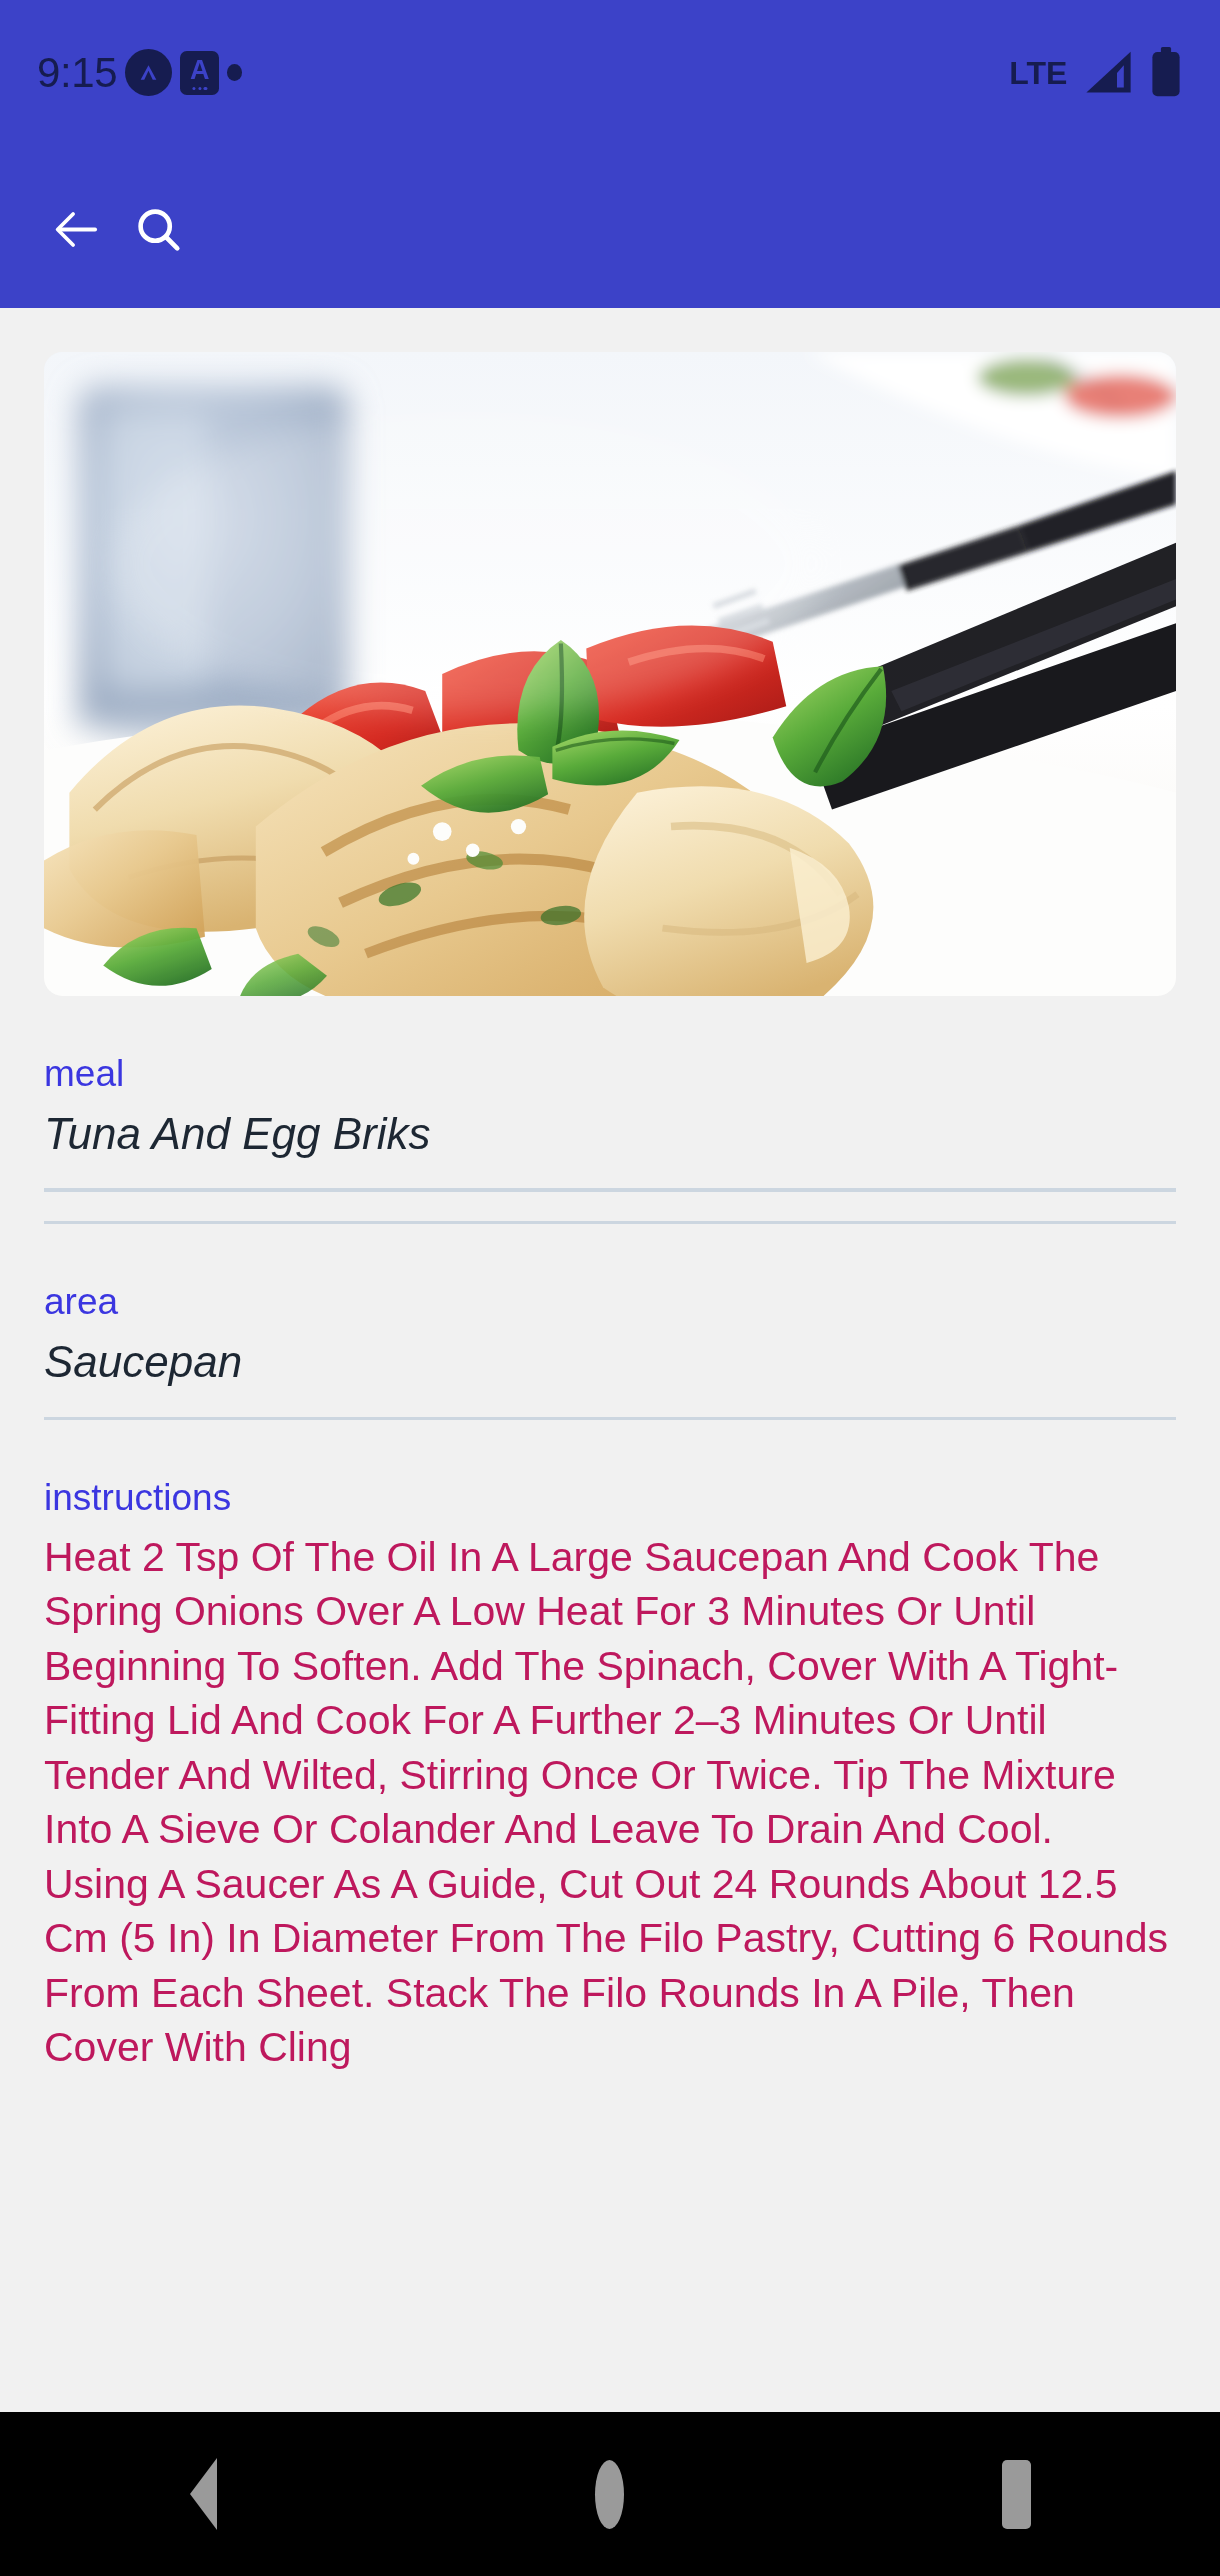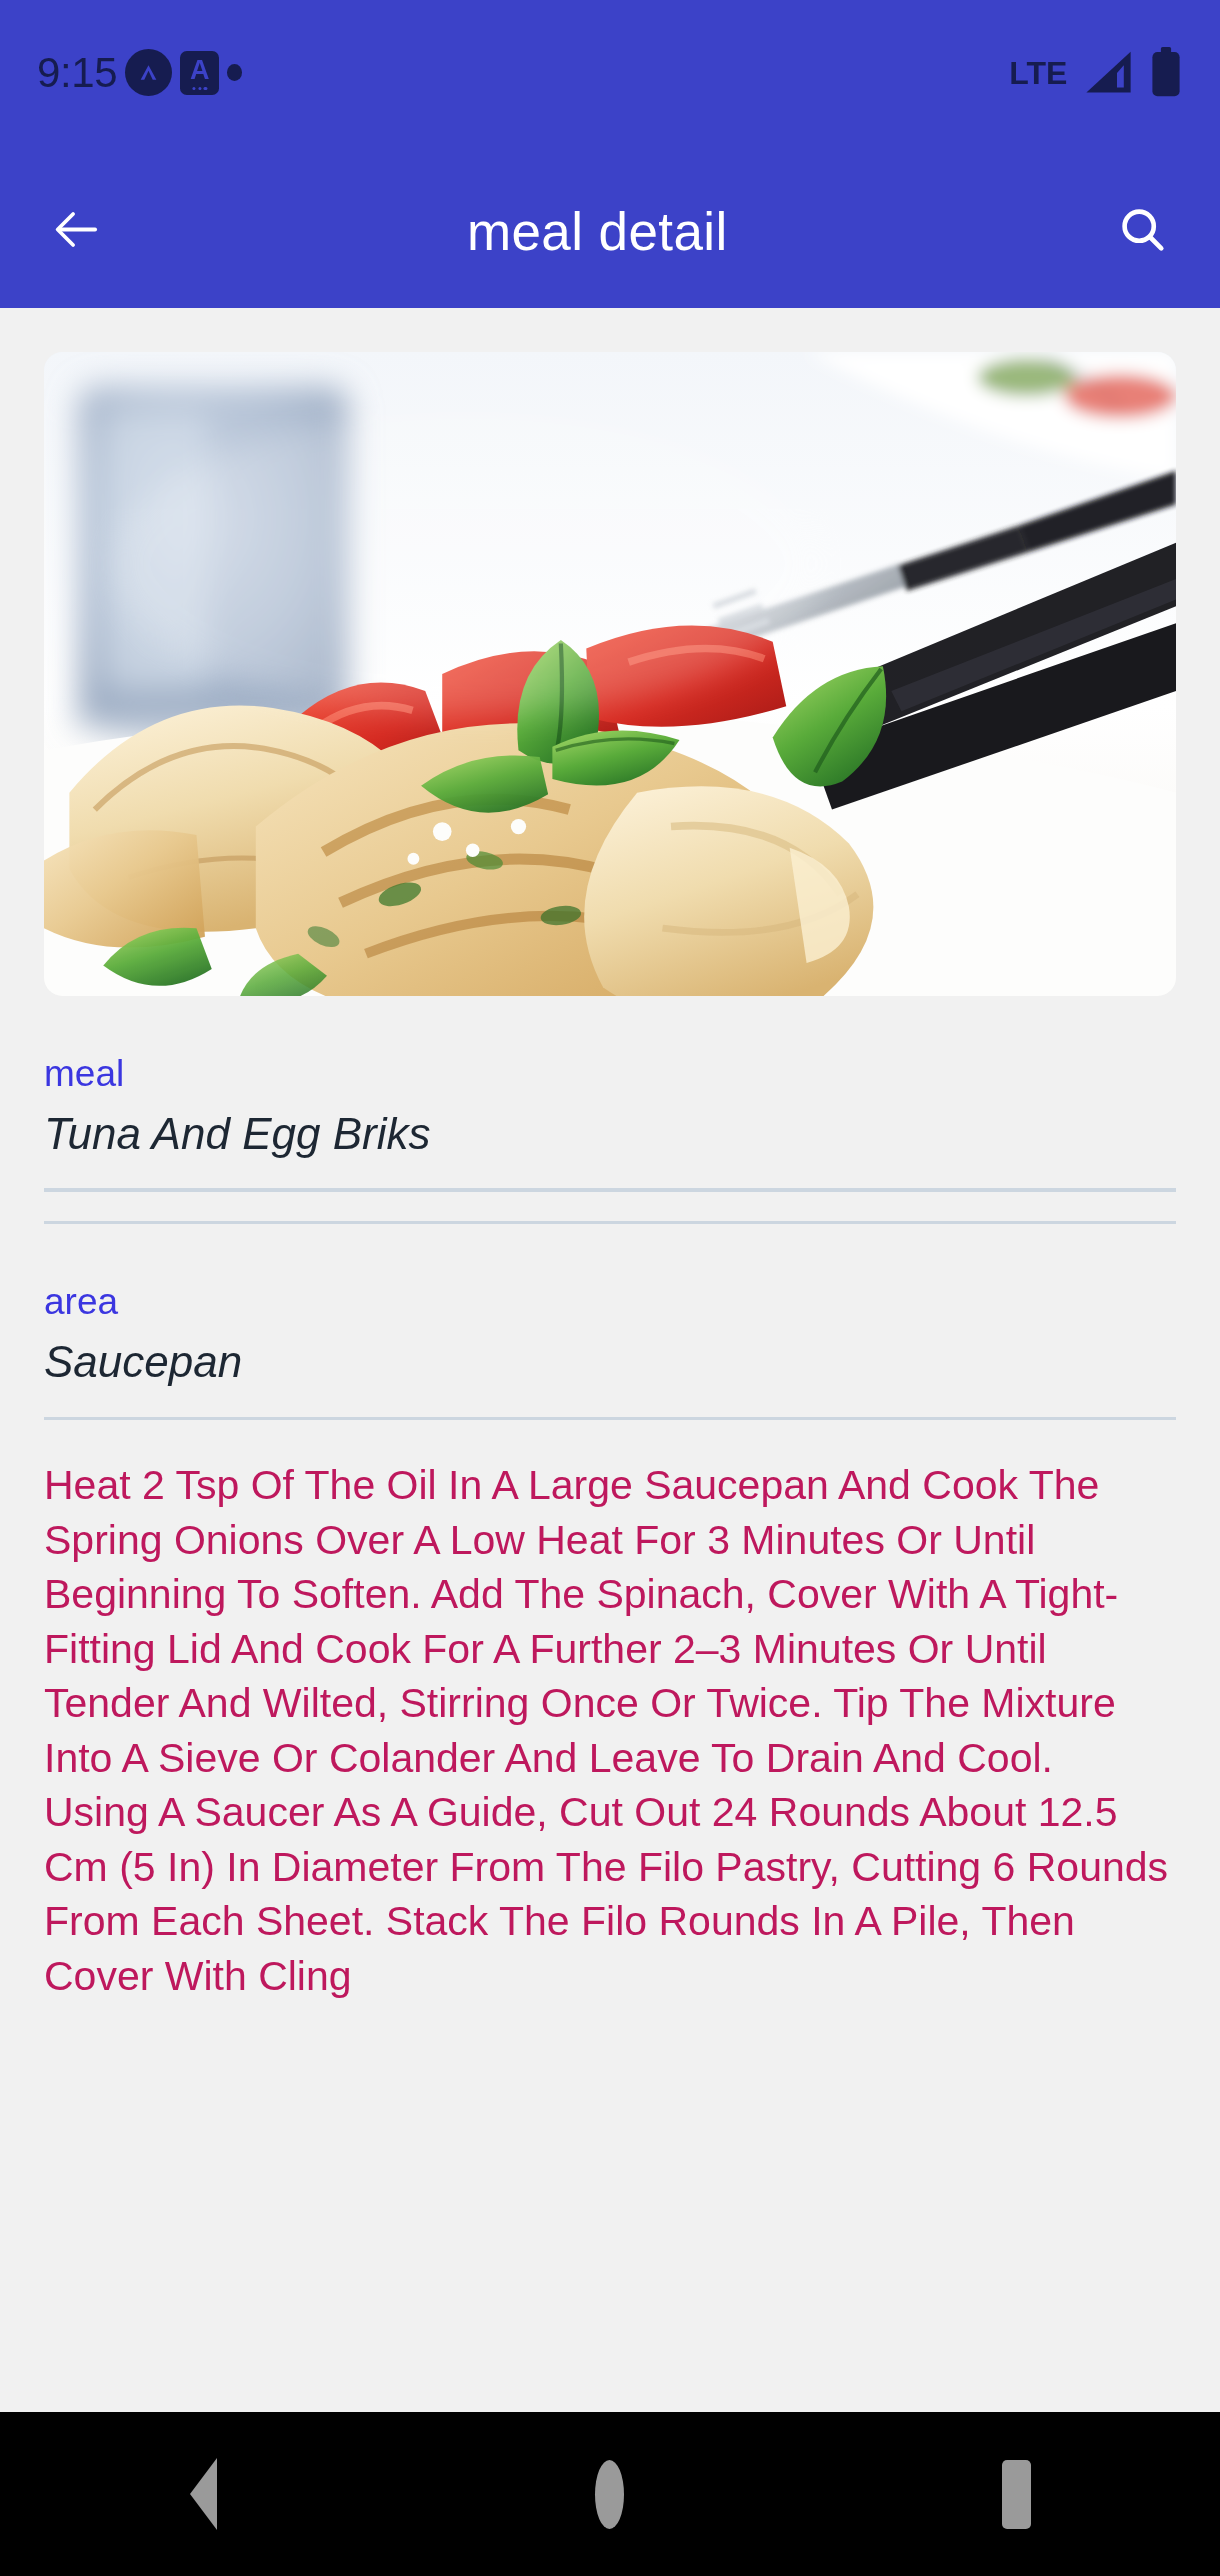--- a/index.html
+++ b/index.html
@@ -262,21 +262,20 @@
   <div class="app-bar">
     <div class="back-btn">
       <span>
         <svg width="53" height="53" viewBox="0 0 24 24" fill="none" stroke="#ffffff" stroke-width="1.7" stroke-linecap="round" stroke-linejoin="round">
           <line x1="20" y1="12" x2="4" y2="12"></line>
           <polyline points="10,5 3,12 10,19"></polyline>
         </svg>
       </span>
     </div>
 
-    <div class="app-bar-title">meal detail</div>
 
     <div class="search-btn">
       <span>
         <svg width="53" height="53" viewBox="0 0 24 24" fill="none" stroke="#ffffff" stroke-width="2.1" stroke-linecap="round">
           <circle cx="10.5" cy="10.5" r="6.6"></circle>
           <line x1="15.4" y1="15.4" x2="20.5" y2="20.5"></line>
         </svg>
       </span>
     </div>
   </div>
@@ -434,20 +433,21 @@
 
     <div class="divider"></div>
 
     <div class="field">
       <div class="field-label">area</div>
       <div class="field-value">Saucepan</div>
     </div>
     <div class="divider"></div>
 
     <div class="field">
+      <div class="field-label">instructions</div>
       <div class="instructions-body">Heat 2 Tsp Of The Oil In A Large Saucepan And Cook The Spring Onions Over A Low Heat For 3 Minutes Or Until Beginning To Soften. Add The Spinach, Cover With A Tight-Fitting Lid And Cook For A Further 2–3 Minutes Or Until Tender And Wilted, Stirring Once Or Twice. Tip The Mixture Into A Sieve Or Colander And Leave To Drain And Cool.
 Using A Saucer As A Guide, Cut Out 24 Rounds About 12.5 Cm (5 In) In Diameter From The Filo Pastry, Cutting 6 Rounds From Each Sheet. Stack The Filo Rounds In A Pile, Then Cover With Cling</div>
     </div>
 
   </div>
 
   <div class="nav-bar">
     <div class="nav-btn">
       <span class="nav-back-tri"></span>
     </div>

